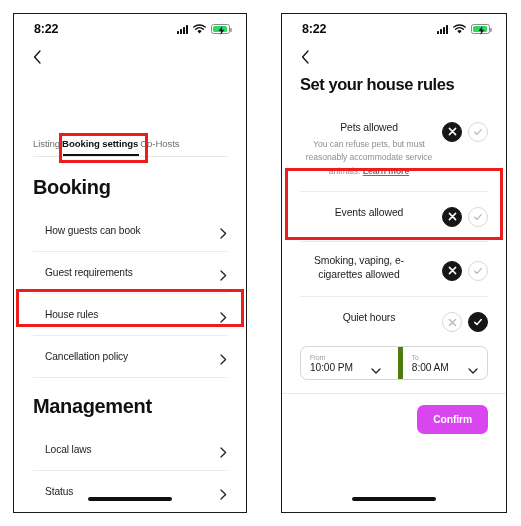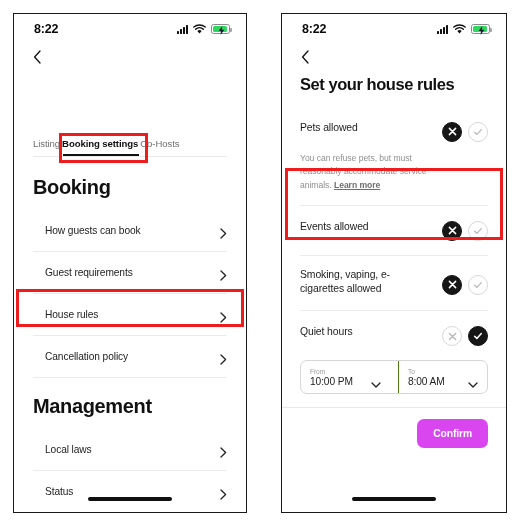--- a/index.html
+++ b/index.html
@@ -166,33 +166,34 @@
   .rulesec {
     padding: 0 18px;
     margin-top: 14px;
   }
   .rule {
     display: flex;
     align-items: flex-start;
     justify-content: space-between;
     padding: 12px 0 13px 0;
     gap: 4px;
+    text-align: center;
   }
   .rule-texts { flex: 1 1 auto; min-width: 0; }
   .rule-title {
     font-size: 10.4px;
     color: #1c1c1c;
     letter-spacing: -0.1px;
     line-height: 1.42;
   }
   .rule-desc {
     font-size: 8.6px;
     color: #8f8f8f;
     line-height: 1.52;
-    margin-top: 17px;
+    margin-top: 3px;
     letter-spacing: -0.05px;
   }
   .rule-desc a {
     color: #6e6e6e;
     text-decoration: underline;
     font-weight: bold;
   }
   .rulerule { height: 1px; background: #ebebeb; }
 
   .toggles {
@@ -222,21 +223,21 @@
     gap: 8px;
   }
   .timecell {
     flex: 1 1 50%;
     display: flex;
     align-items: center;
     justify-content: space-between;
     padding: 0 9px;
     position: relative;
   }
-  .timecell + .timecell { border-left: 1px solid #4d7c0f; }
+  .timecell + .timecell { border-left: 5px solid #4d7c0f; }
   .tc-lbl { font-size: 6.6px; color: #9a9a9a; letter-spacing: -0.05px; }
   .tc-val { font-size: 10.2px; color: #1c1c1c; margin-top: 1px; letter-spacing: -0.1px; }
   .chev-down { width: 10px; height: 6px; flex: 0 0 auto; }
 
   .footer-rule { height: 1px; background: #e8e8e8; margin-top: 13px; }
   .footer {
     display: flex; justify-content: flex-end;
     padding: 11px 18px 0 18px;
   }
   .btn-confirm {

